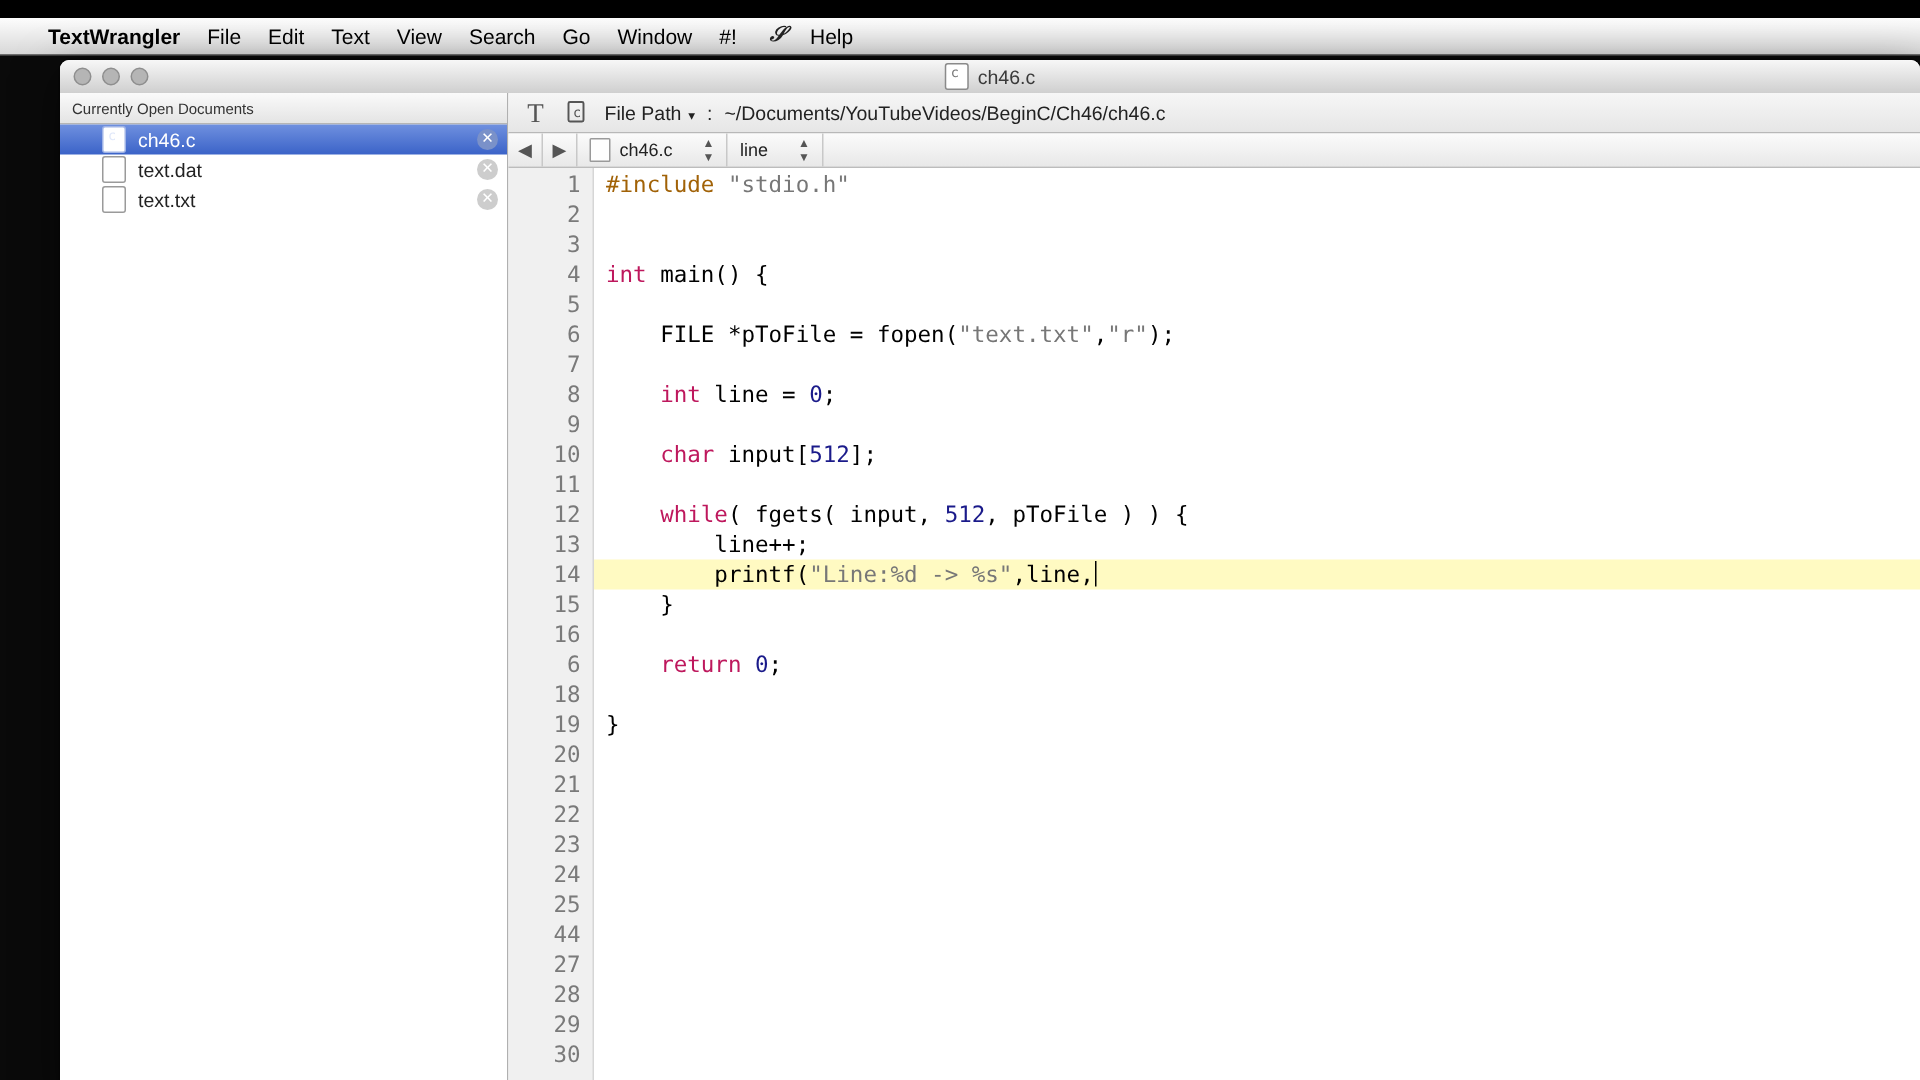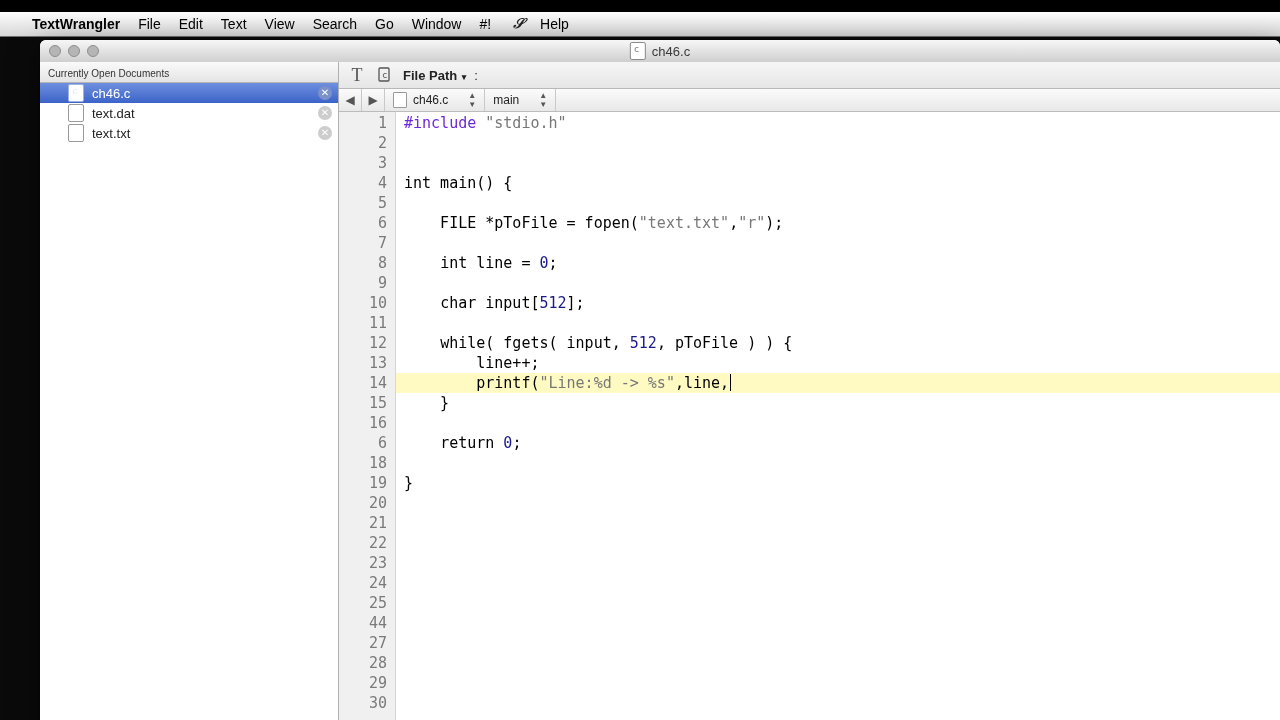--- a/index.html
+++ b/index.html
@@ -30,36 +30,36 @@
   .file-row .ficon.c:after{content:"c";position:absolute;font-size:9px;left:3px;top:1px;color:#777;font-family:monospace}
   .file-row.active .ficon.c:after{color:#e0e8fa}
   .close-x{position:absolute;right:6px;width:14px;height:14px;border-radius:50%;display:flex;align-items:center;justify-content:center;color:#fff;font-size:10px;line-height:1}
   .file-row.active .close-x{background:#7a91c9}
   .file-row:not(.active) .close-x{background:#cdcdcd}
   
   .editor{flex:1;display:flex;flex-direction:column;background:#fff;min-width:0}
   .pathbar{height:26px;background:linear-gradient(#f6f6f6,#e6e6e6);border-bottom:1px solid #b8b8b8;display:flex;align-items:center;padding-left:8px;font-size:13px;color:#222;gap:8px}
   .pathbar .tool{width:20px;height:20px;display:flex;align-items:center;justify-content:center;color:#555}
   .pathbar .tool svg{width:16px;height:16px}
-  .pathbar .label{font-weight:bold}
+  .pathbar .label{font-weight:normal}
   .pathbar .tri{font-size:9px;margin-left:2px}
   .navbar{height:22px;background:linear-gradient(#fbfbfb,#e8e8e8);border-bottom:1px solid #bcbcbc;display:flex;align-items:center;font-size:12px;color:#222}
   .navbar .nbtn{width:22px;height:22px;display:flex;align-items:center;justify-content:center;border-right:1px solid #c8c8c8;cursor:default;color:#555}
   .navbar .seg{height:22px;display:flex;align-items:center;padding:0 8px;border-right:1px solid #c8c8c8;gap:6px}
   .navbar .seg .ficon{width:12px;height:14px;background:#fff;border:1px solid #9a9a9a;border-radius:1px}
   .navbar .seg .tri{font-size:8px;color:#555;margin-left:14px}
   
   .code-wrap{flex:1;display:flex;overflow:hidden;font-family:Menlo,Monaco,monospace;font-size:15px;line-height:20px}
   .gutter{width:56px;background:#f0f0f0;border-right:1px solid #d6d6d6;text-align:right;color:#7a7a7a;padding-top:1px}
   .gutter div{padding-right:8px;height:20px}
   .code{flex:1;padding-top:1px;white-space:pre;color:#000;position:relative}
   .code .ln{height:20px;padding-left:8px}
   .code .hl{background:#fffac2}
-  .kw{color:#000000}
-  .pp{color:#6d28d9}
+  .kw{color:#be185d}
+  .pp{color:#a16207}
   .str{color:#777}
   .num{color:#1a1a8a}
   .cursor{display:inline-block;width:1px;height:17px;background:#000;vertical-align:-3px;margin-left:1px}
 </style>
 </head>
 <body>
 
 <div class="screen">
 
   <div class="menubar">
@@ -119,32 +119,33 @@
           <span class="tool">
             <svg viewBox="0 0 16 16">
                 <rect x="2" y="1" width="10" height="13" rx="1" fill="none" stroke="#555" stroke-width="1.3"></rect>
                 <text x="5" y="11" font-size="9" fill="#555" font-family="monospace">c</text>
               </svg>
           </span>
           <span class="label">
             <span>File Path</span><span class="tri"> ▾</span>
           </span>
           <span>:</span>
+          <span>~/Documents/YouTubeVideos/BeginC/Ch46/ch46.c</span>
         </div>
 
         <div class="navbar">
           <div class="nbtn">◀</div>
           <div class="nbtn">▶</div>
           <div class="seg">
             <span class="ficon"></span>
             <span>ch46.c</span>
             <span class="tri">▲<br>▼</span>
           </div>
           <div class="seg">
-            <span>main</span>
+            <span>line</span>
             <span class="tri">▲<br>▼</span>
           </div>
         </div>
 
         <div class="code-wrap">
           <div class="gutter" id="gutter">
               <div>1</div>
               <div>2</div>
               <div>3</div>
               <div>4</div>

